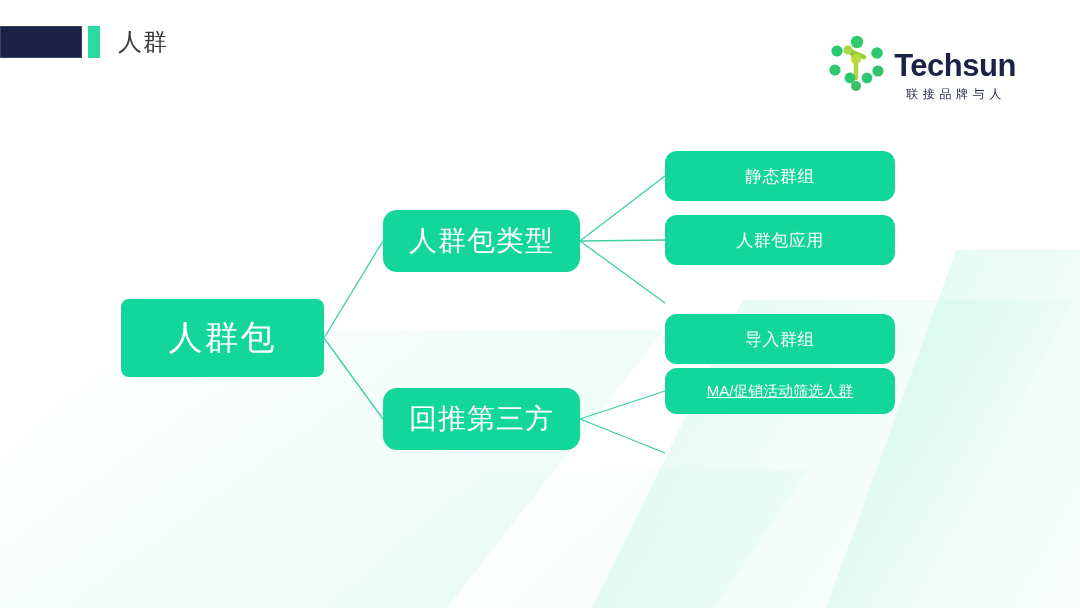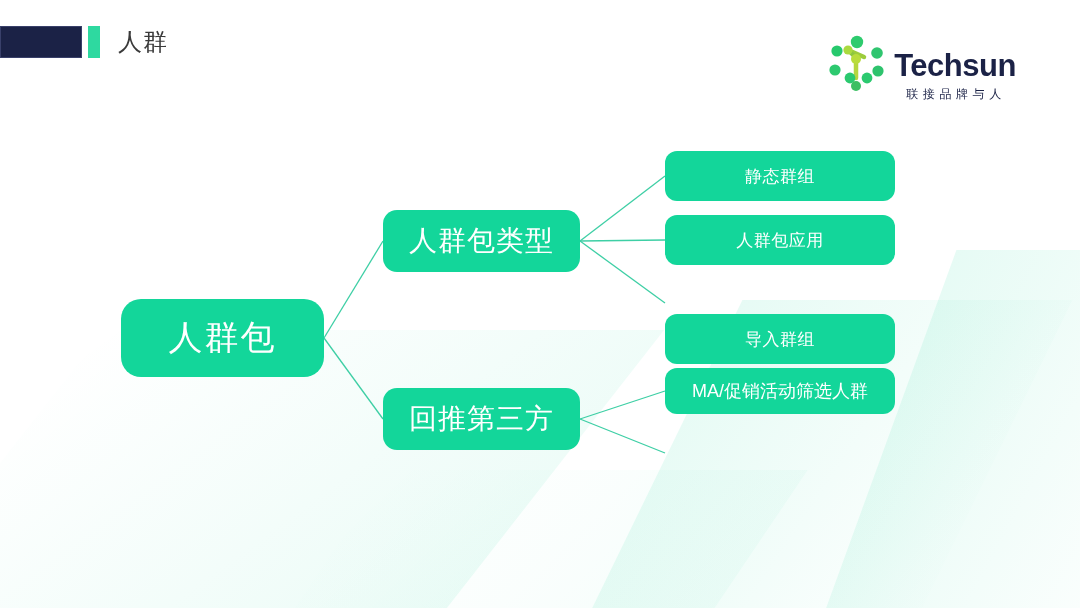--- a/index.html
+++ b/index.html
@@ -174,21 +174,21 @@
     box-sizing: border-box;
     white-space: nowrap;
   }
 
   .node-root {
     left: 121px;
     top: 299px;
     width: 203px;
     height: 78px;
     font-size: 34px;
-    border-radius: 20px;
+    border-radius: 8px;
     letter-spacing: 2px;
   }
   .node-l2 {
     width: 197px;
     height: 62px;
     font-size: 28px;
     letter-spacing: 1px;
     border-radius: 14px;
   }
   .node-type   { left: 383px; top: 210px; }
@@ -204,23 +204,24 @@
     font-family: Liberation Mono, monospace;
   }
   .node-static  { top: 151px; }
   .node-dynamic { top: 215px; }
   .node-import  { top: 278px; margin-top: 36px; }
 
   .node-l3b {
     left: 665px;
     width: 230px;
     height: 46px;
-    font-size: 18px;
+    font-size: 15px;
     letter-spacing: 0px;
     border-radius: 12px;
+    text-decoration: underline;
   }
   .node-ma     { top: 368px; }
   .node-push   { top: 430px; }
 </style>
 </head>
 <body>
 
 <div id="slide">
 
   <div class="bg-layer">

